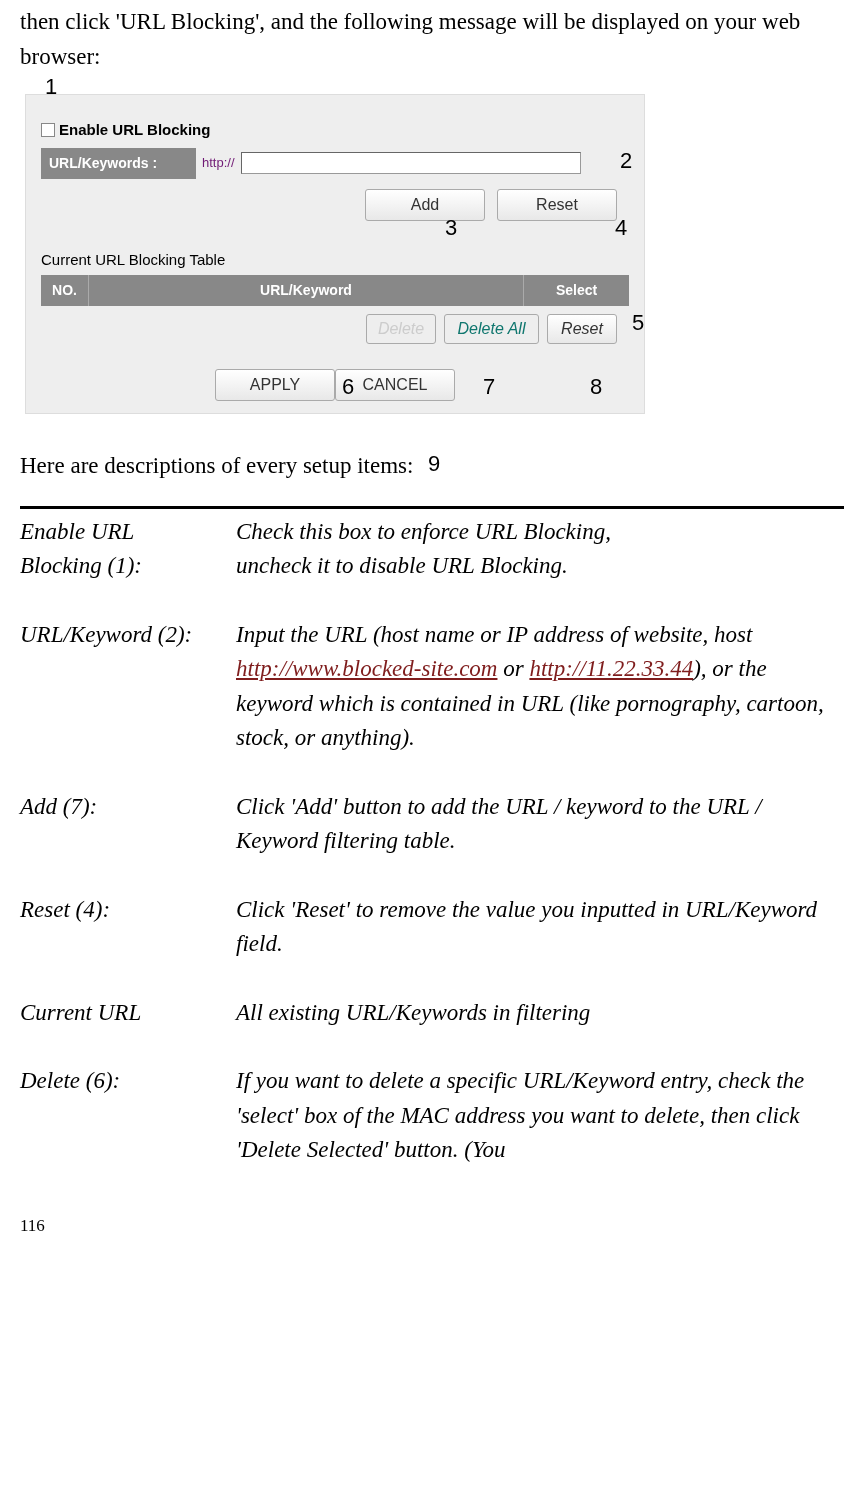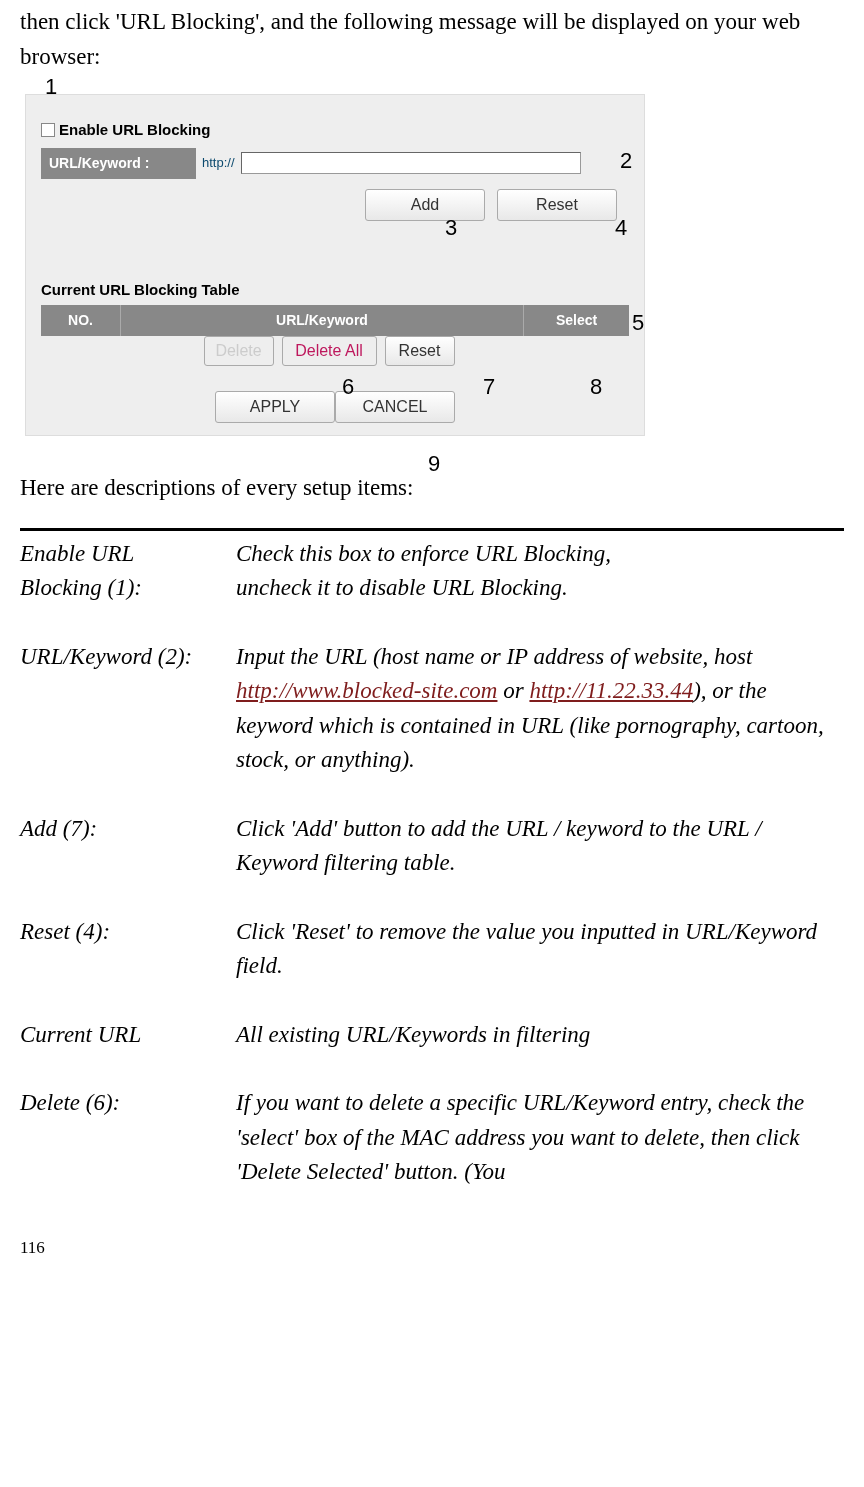--- a/index.html
+++ b/index.html
@@ -48,21 +48,21 @@
       align-items: center;
       margin-bottom: 10px;
     }
     .dark-cell {
       background: #888888;
       color: #fff;
       padding: 5px 8px;
       font-weight: bold;
       font-size: 14px;
     }
-    .prefix-txt { padding: 0 6px; font-size: 13px; color: #0c4a6e; }
+    .prefix-txt { padding: 0 6px; font-size: 13px; color: #701a75; }
     .url-input {
       background: #fff;
       border: 1px solid #999;
       border-top-color: #666;
       border-left-color: #666;
       height: 22px;
       width: 340px;
     }
     .btn-row { display: flex; justify-content: flex-end; gap: 12px; padding-right: 12px; margin-bottom: 8px; }
     .btn {
@@ -70,29 +70,29 @@
       border: 1px solid #aaa;
       border-radius: 3px;
       padding: 3px 0;
       width: 120px;
       text-align: center;
       font-size: 16px;
       color: #333;
       cursor: pointer;
     }
     .btn.sm { width: 70px; padding: 2px 0; }
-    .section-title { font-weight: bold; font-size: 15px; margin-top: 30px; margin-bottom: 4px; }
+    .section-title { font-weight: normal; font-size: 15px; margin-bottom: 4px; }
     .tbl-hdr { display: flex; }
     .tbl-hdr .dark-cell { border-right: 1px solid #aaa; text-align: center; }
-    .th-no { width: 80px; }
+    .th-no { width: 48px; }
     .th-url { flex: 1; }
     .th-sel { width: 105px; border-right: none !important; }
-    .btn-row2 { display: flex; justify-content: center; gap: 8px; padding-right: 12px; margin-top: 0; }
+    .btn-row2 { display: flex; justify-content: flex-end; gap: 8px; padding-right: 12px; margin-top: 8px; font-style: italic; }
     .btn.dis { background: #eee; color: #ccc; width: 70px; }
-    .btn.dis2 { background: #eee; color: #be185d; width: 95px; }
+    .btn.dis2 { background: #eee; color: #0f766e; width: 95px; }
     .apply-row { display: flex; justify-content: center; gap: 0; margin-top: 25px; }
     .desc-heading { margin-bottom: 22px; }
     .divider { border-top: 3px solid #000; margin-bottom: 6px; }
     .item-table { width: 100%; }
     .item-row { display: flex; margin-bottom: 0px; }
     .item-label {
       width: 216px;
       font-style: italic;
       flex-shrink: 0;
     }
@@ -116,21 +116,21 @@
   <span class="annotation" style="top:276px; left:463px;">7</span>
   <span class="annotation" style="top:276px; left:570px;">8</span>
   <span class="annotation" style="top:353px; left:408px;">9</span>
 
   <div class="screenshot">
     <div class="checkbox-row">
       <div class="checkbox"></div>
       <span class="bold-label">Enable URL Blocking</span>
     </div>
     <div class="input-row">
-      <div class="dark-cell" style="width:155px;">URL/Keyword :</div>
+      <div class="dark-cell" style="width:155px;">URL/Keywords :</div>
       <span class="prefix-txt">http://</span>
       <div class="url-input"></div>
     </div>
     <div class="btn-row">
       <div class="btn">Add</div>
       <div class="btn">Reset</div>
     </div>
     <div style="height:20px;"></div>
 
     <div class="section-title">Current URL Blocking Table</div>

